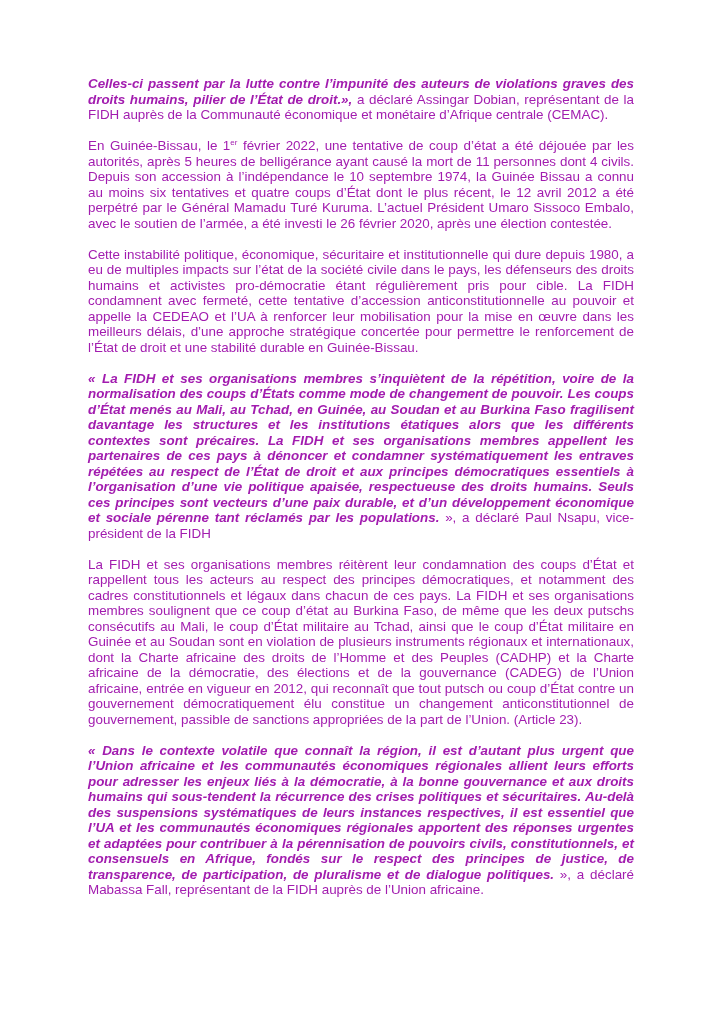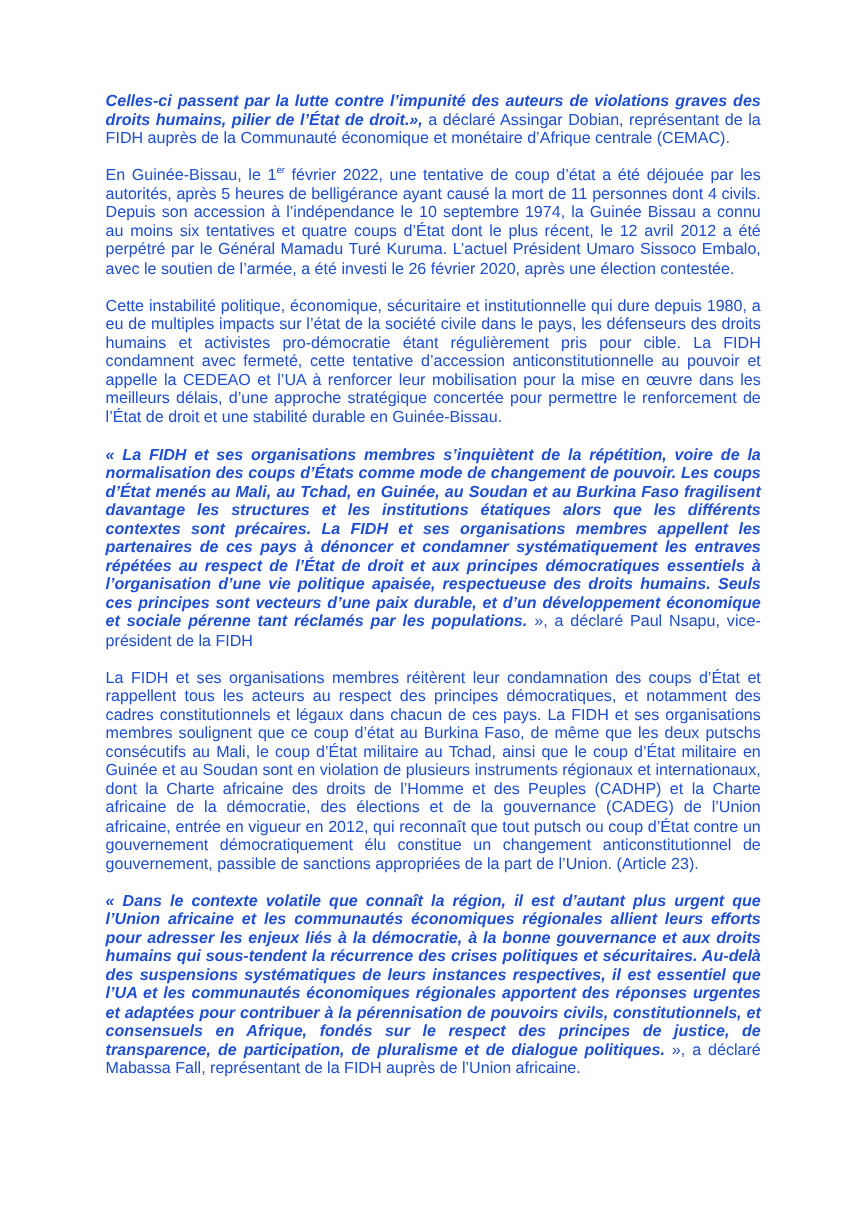--- a/index.html
+++ b/index.html
@@ -5,21 +5,21 @@
   html, body { margin: 0; padding: 0; background: #ffffff; }
   body { width: 720px; height: 1018px; overflow: hidden; position: relative; }
   .page {
     position: absolute;
     left: 88px;
     top: 76px;
     width: 546px;
     font-family: "Liberation Sans", sans-serif;
     font-size: 13.4px;
     line-height: 15.5px;
-    color: #1d4ed8;
+    color: #a21caf;
     text-align: justify;
   }
   .para { margin: 0 0 15.5px 0; }
   .quote { font-weight: bold; font-style: italic; }
   sup { font-size: 8px; line-height: 0; vertical-align: super; }
 </style>
 </head>
 <body>
 
 <div class="page">

